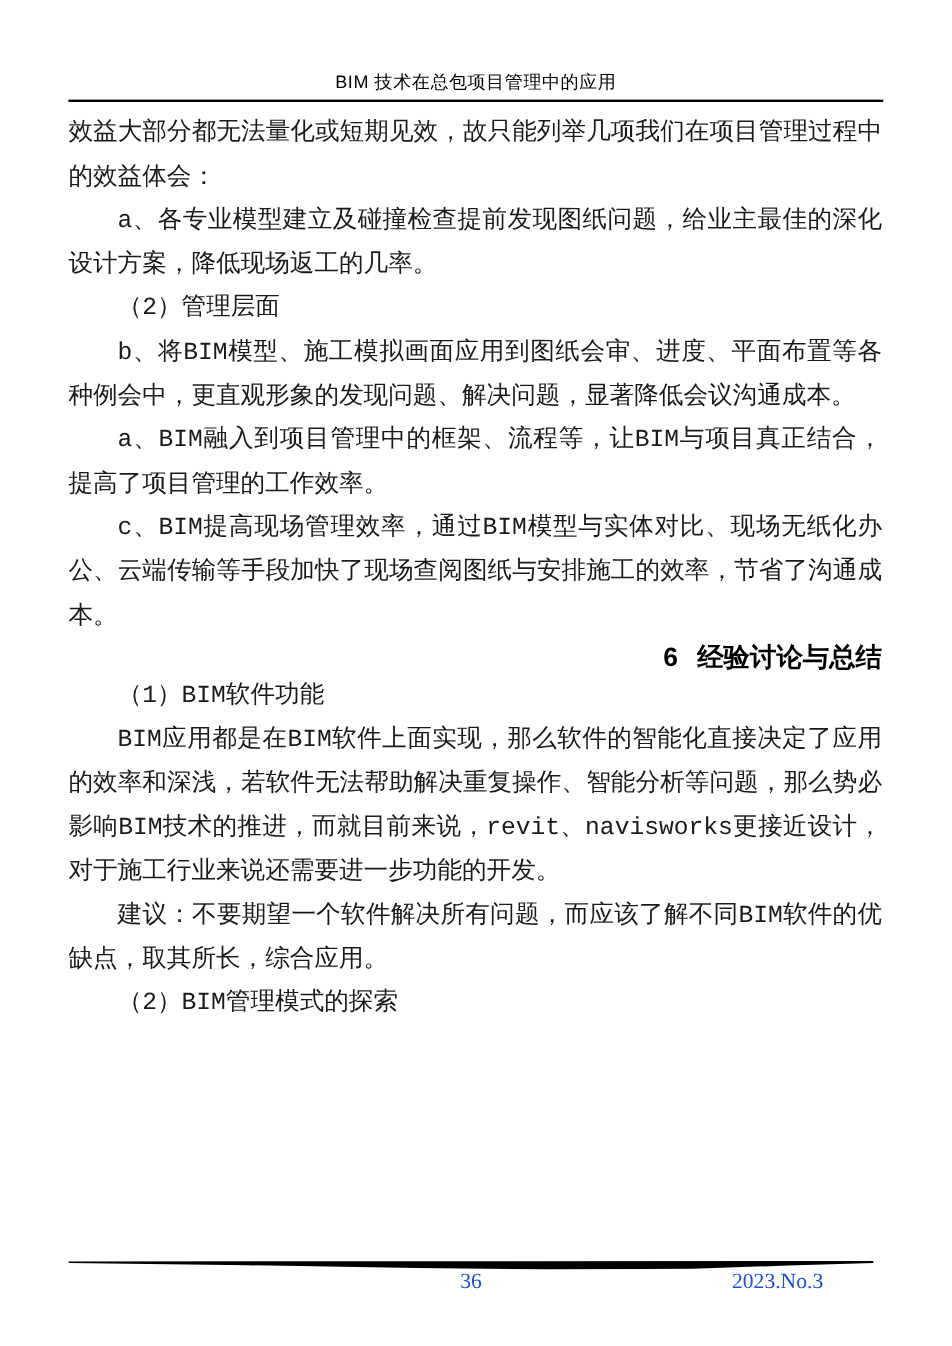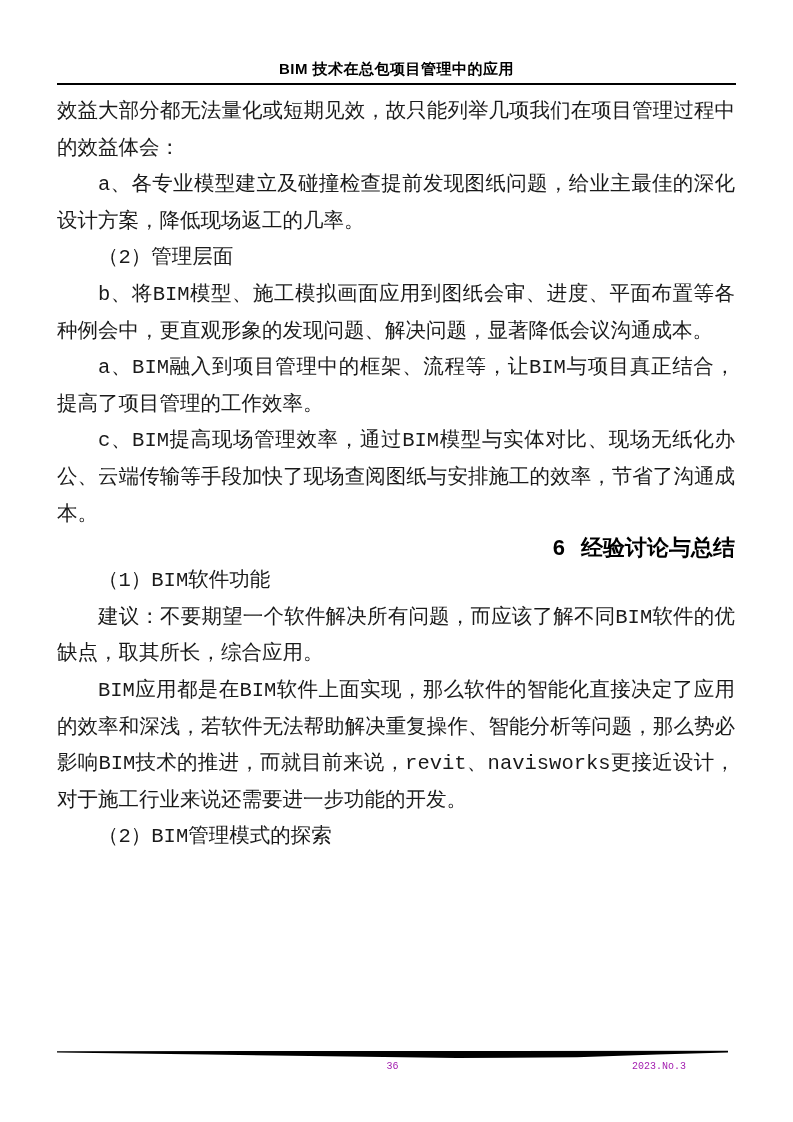--- a/index.html
+++ b/index.html
@@ -14,21 +14,21 @@
     background: #ffffff;
     box-sizing: border-box;
     color: #161616;
     overflow: hidden;
   }
   
   .header-title {
     padding-top: 58px;
     text-align: center;
     font-family: "Liberation Sans", sans-serif;
-    font-weight: bold;
+    font-weight: normal;
     font-size: 15px;
     line-height: 21px;
     color: #000000;
     letter-spacing: 0.5px;
   }
   .header-rule {
     margin: 4px 57px 0 57px;
     border-top: 2px solid #000000;
     height: 0;
   }
@@ -69,24 +69,24 @@
     width: 671px;
   }
   .footer-bar {
     display: block;
     width: 671px;
     height: 8px;
   }
   .footer-row {
     position: relative;
     margin-top: 1px;
-    font-family: Liberation Mono, monospace;
-    font-size: 10px;
+    font-family: Liberation Serif, serif;
+    font-size: 18px;
     line-height: 16px;
-    color: #a21caf;
+    color: #1d4ed8;
   }
   .page-num {
     display: block;
     text-align: center;
   }
   .issue {
     position: absolute;
     top: 0;
     right: 42px;
   }
@@ -106,22 +106,22 @@
     <p class="para indent">（2）管理层面</p>
     <p class="para indent">b、将BIM模型、施工模拟画面应用到图纸会审、进度、平面布置等各种例会中，更直观形象的发现问题、解决问题，显著降低会议沟通成本。</p>
     <p class="para indent">a、BIM融入到项目管理中的框架、流程等，让BIM与项目真正结合，提高了项目管理的工作效率。</p>
     <p class="para indent">c、BIM提高现场管理效率，通过BIM模型与实体对比、现场无纸化办公、云端传输等手段加快了现场查阅图纸与安排施工的效率，节省了沟通成本。</p>
 
     <h2 class="section-heading">
       <span class="sec-num">6</span><span>经验讨论与总结</span>
     </h2>
 
     <p class="para indent">（1）BIM软件功能</p>
+    <p class="para indent">BIM应用都是在BIM软件上面实现，那么软件的智能化直接决定了应用的效率和深浅，若软件无法帮助解决重复操作、智能分析等问题，那么势必影响BIM技术的推进，而就目前来说，revit、navisworks更接近设计，对于施工行业来说还需要进一步功能的开发。</p>
     <p class="para indent">建议：不要期望一个软件解决所有问题，而应该了解不同BIM软件的优缺点，取其所长，综合应用。</p>
-    <p class="para indent">BIM应用都是在BIM软件上面实现，那么软件的智能化直接决定了应用的效率和深浅，若软件无法帮助解决重复操作、智能分析等问题，那么势必影响BIM技术的推进，而就目前来说，revit、navisworks更接近设计，对于施工行业来说还需要进一步功能的开发。</p>
     <p class="para indent">（2）BIM管理模式的探索</p>
   </div>
 
   <div class="footer">
     <svg class="footer-bar" viewBox="0 0 671 8" preserveAspectRatio="none" aria-hidden="true">
       <polygon fill="#000000" points="0,1.2 671,0.8 671,2.4 600,4.6 520,7.2 400,8 290,6.6 150,4.4 0,2.6"></polygon>
     </svg>
     <div class="footer-row">
       <span class="page-num">36</span>
       <span class="issue">2023.No.3</span>

